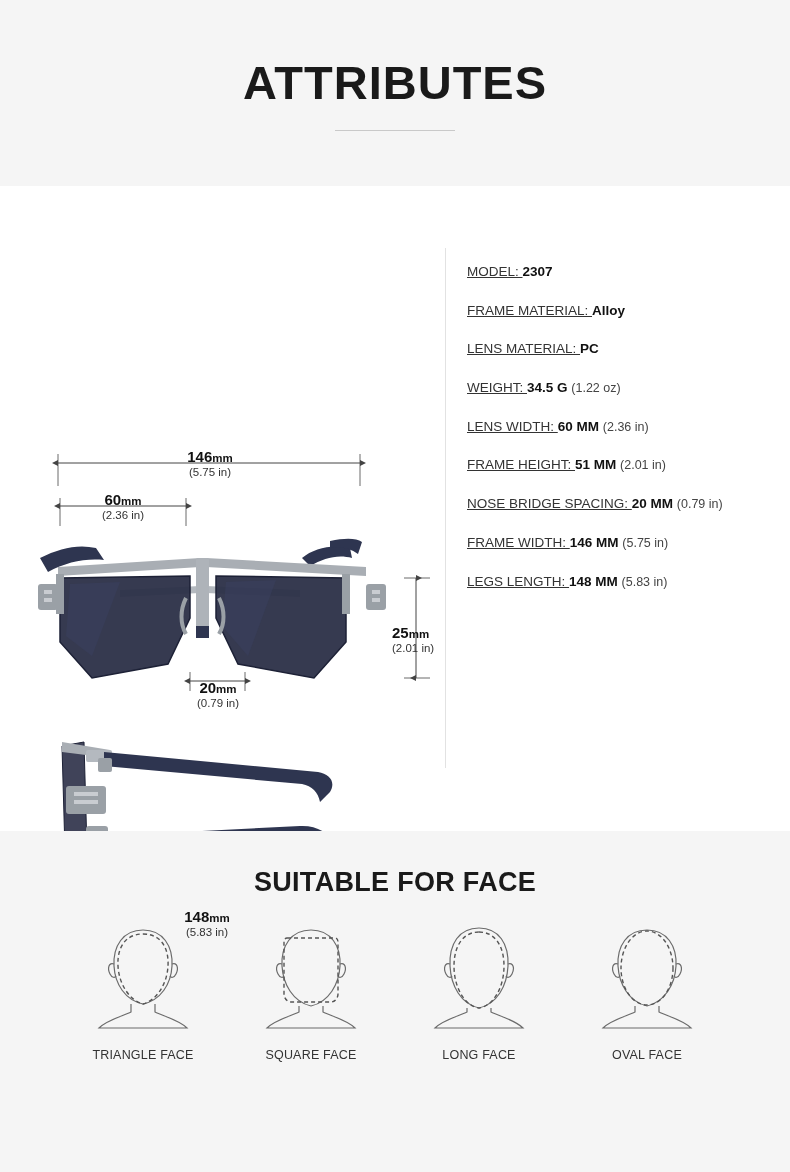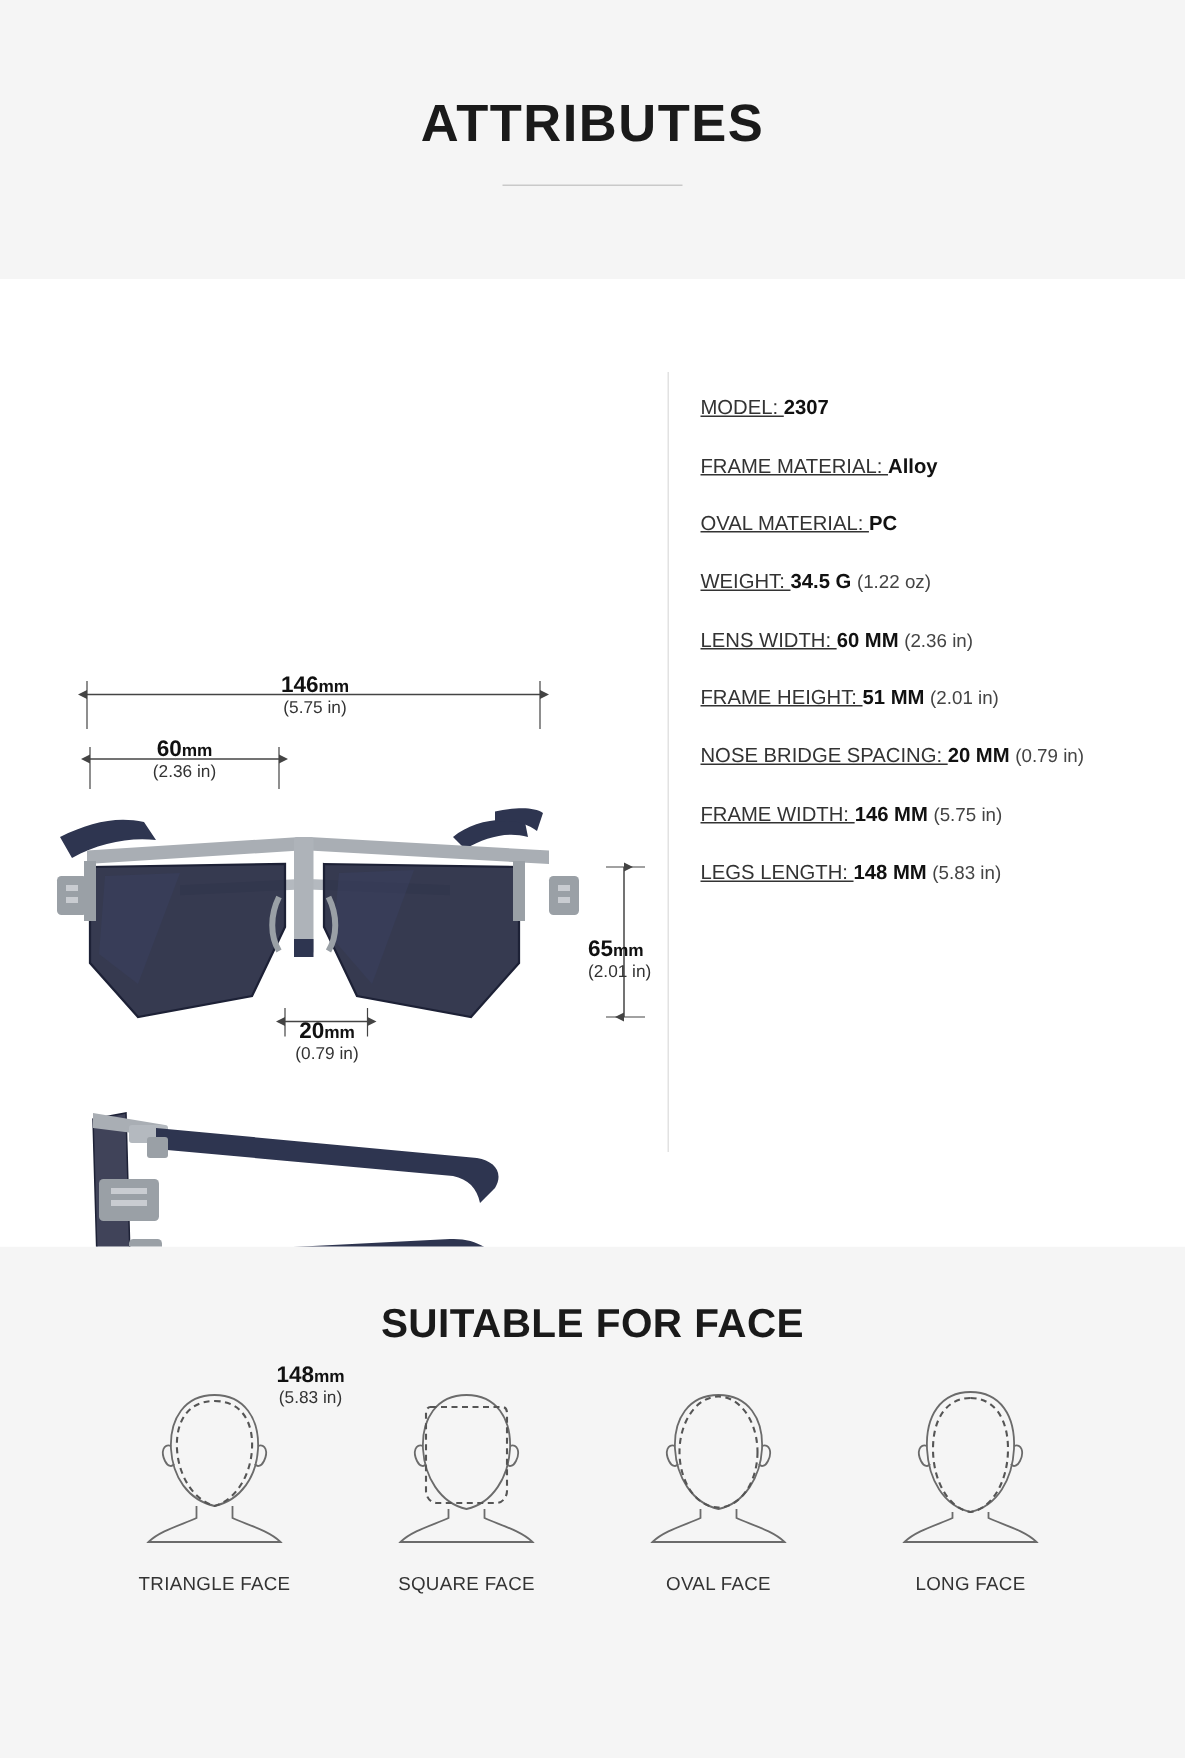--- a/index.html
+++ b/index.html
@@ -16,21 +16,21 @@
   .header {
     background: #f5f5f5;
     height: 186px;
     display: flex;
     flex-direction: column;
     align-items: center;
     justify-content: center;
   }
   .header h1 {
     margin: 0;
-    font-size: 35px;
+    font-size: 47px;
     font-weight: 700;
     letter-spacing: 1px;
     color: #1a1a1a;
   }
   .header .rule {
     margin-top: 20px;
     width: 120px;
     height: 1px;
     background: #c9c9c9;
   }
@@ -235,21 +235,21 @@
           <span>146</span><span class="u">mm</span>
           <span class="inch">(5.75 in)</span>
         </div>
 
         <div class="dim-text" style="left:68px; top:305px; width:110px;">
           <span>60</span><span class="u">mm</span>
           <span class="inch">(2.36 in)</span>
         </div>
 
         <div class="dim-text" style="left:392px; top:438px; width:70px; text-align:left;">
-          <span>65</span><span class="u">mm</span>
+          <span>25</span><span class="u">mm</span>
           <span class="inch">(2.01 in)</span>
         </div>
 
         <div class="dim-text" style="left:163px; top:493px; width:110px;">
           <span>20</span><span class="u">mm</span>
           <span class="inch">(0.79 in)</span>
         </div>
 
         <div class="dim-text" style="left:152px; top:722px; width:110px;">
           <span>148</span><span class="u">mm</span>
@@ -261,21 +261,21 @@
     <div class="divider"></div>
 
     <div class="right-col">
       <div class="spec-row">
         <span class="lbl">MODEL: </span><span class="val">2307</span> <span class="alt"></span>
       </div>
       <div class="spec-row">
         <span class="lbl">FRAME MATERIAL: </span><span class="val">Alloy</span> <span class="alt"></span>
       </div>
       <div class="spec-row">
-        <span class="lbl">OVAL MATERIAL: </span><span class="val">PC</span> <span class="alt"></span>
+        <span class="lbl">LENS MATERIAL: </span><span class="val">PC</span> <span class="alt"></span>
       </div>
       <div class="spec-row">
         <span class="lbl">WEIGHT: </span><span class="val">34.5 G</span> <span class="alt">(1.22 oz)</span>
       </div>
       <div class="spec-row">
         <span class="lbl">LENS WIDTH: </span><span class="val">60 MM</span> <span class="alt">(2.36 in)</span>
       </div>
       <div class="spec-row">
         <span class="lbl">FRAME HEIGHT: </span><span class="val">51 MM</span> <span class="alt">(2.01 in)</span>
       </div>
@@ -322,43 +322,43 @@
           <g fill="none" stroke="#555" stroke-width="1.4" stroke-dasharray="4,3">
             <path d="M36,22 L84,22 C86,22 87,24 87,26 L87,78 C87,82 84,86 80,86 L40,86 C36,86 33,82 33,78 L33,26 C33,24 34,22 36,22 Z"></path>
           </g>
         </svg>
         <div class="cap">SQUARE FACE</div>
       </div>
 
       <div class="face-item">
         <svg viewBox="0 0 120 120" width="130" height="120">
           <g fill="none" stroke="#6b6b6b" stroke-width="1.2">
+            <path d="M60,12 C80,12 90,28 89,50 C88,70 78,88 60,92 C42,88 32,70 31,50 C30,28 40,12 60,12 Z"></path>
+            <path d="M48,92 L48,96 C40,100 24,104 16,112 L104,112 C96,104 80,100 72,96 L72,92"></path>
+            <path d="M31,48 C26,46 24,52 27,58 C29,62 32,62 33,60"></path>
+            <path d="M89,48 C94,46 96,52 93,58 C91,62 88,62 87,60"></path>
+          </g>
+          <g fill="none" stroke="#555" stroke-width="1.4" stroke-dasharray="4,3">
+            <path d="M60,16 C76,16 85,30 85,50 C85,72 74,90 60,92 C46,90 35,72 35,50 C35,30 44,16 60,16 Z"></path>
+          </g>
+        </svg>
+        <div class="cap">LONG FACE</div>
+      </div>
+
+      <div class="face-item">
+        <svg viewBox="0 0 120 120" width="130" height="120">
+          <g fill="none" stroke="#6b6b6b" stroke-width="1.2">
             <path d="M60,14 C80,14 90,30 89,50 C88,68 78,86 60,90 C42,86 32,68 31,50 C30,30 40,14 60,14 Z"></path>
             <path d="M48,90 L48,96 C40,100 24,104 16,112 L104,112 C96,104 80,100 72,96 L72,90"></path>
             <path d="M31,48 C26,46 24,52 27,58 C29,62 32,62 33,60"></path>
             <path d="M89,48 C94,46 96,52 93,58 C91,62 88,62 87,60"></path>
           </g>
           <g fill="none" stroke="#555" stroke-width="1.4" stroke-dasharray="4,3">
             <ellipse cx="60" cy="52" rx="26" ry="37"></ellipse>
           </g>
         </svg>
         <div class="cap">OVAL FACE</div>
       </div>
 
-      <div class="face-item">
-        <svg viewBox="0 0 120 120" width="130" height="120">
-          <g fill="none" stroke="#6b6b6b" stroke-width="1.2">
-            <path d="M60,12 C80,12 90,28 89,50 C88,70 78,88 60,92 C42,88 32,70 31,50 C30,28 40,12 60,12 Z"></path>
-            <path d="M48,92 L48,96 C40,100 24,104 16,112 L104,112 C96,104 80,100 72,96 L72,92"></path>
-            <path d="M31,48 C26,46 24,52 27,58 C29,62 32,62 33,60"></path>
-            <path d="M89,48 C94,46 96,52 93,58 C91,62 88,62 87,60"></path>
-          </g>
-          <g fill="none" stroke="#555" stroke-width="1.4" stroke-dasharray="4,3">
-            <path d="M60,16 C76,16 85,30 85,50 C85,72 74,90 60,92 C46,90 35,72 35,50 C35,30 44,16 60,16 Z"></path>
-          </g>
-        </svg>
-        <div class="cap">LONG FACE</div>
-      </div>
-
     </div>
   </div>
 
 </div>
 
 </body></html>

